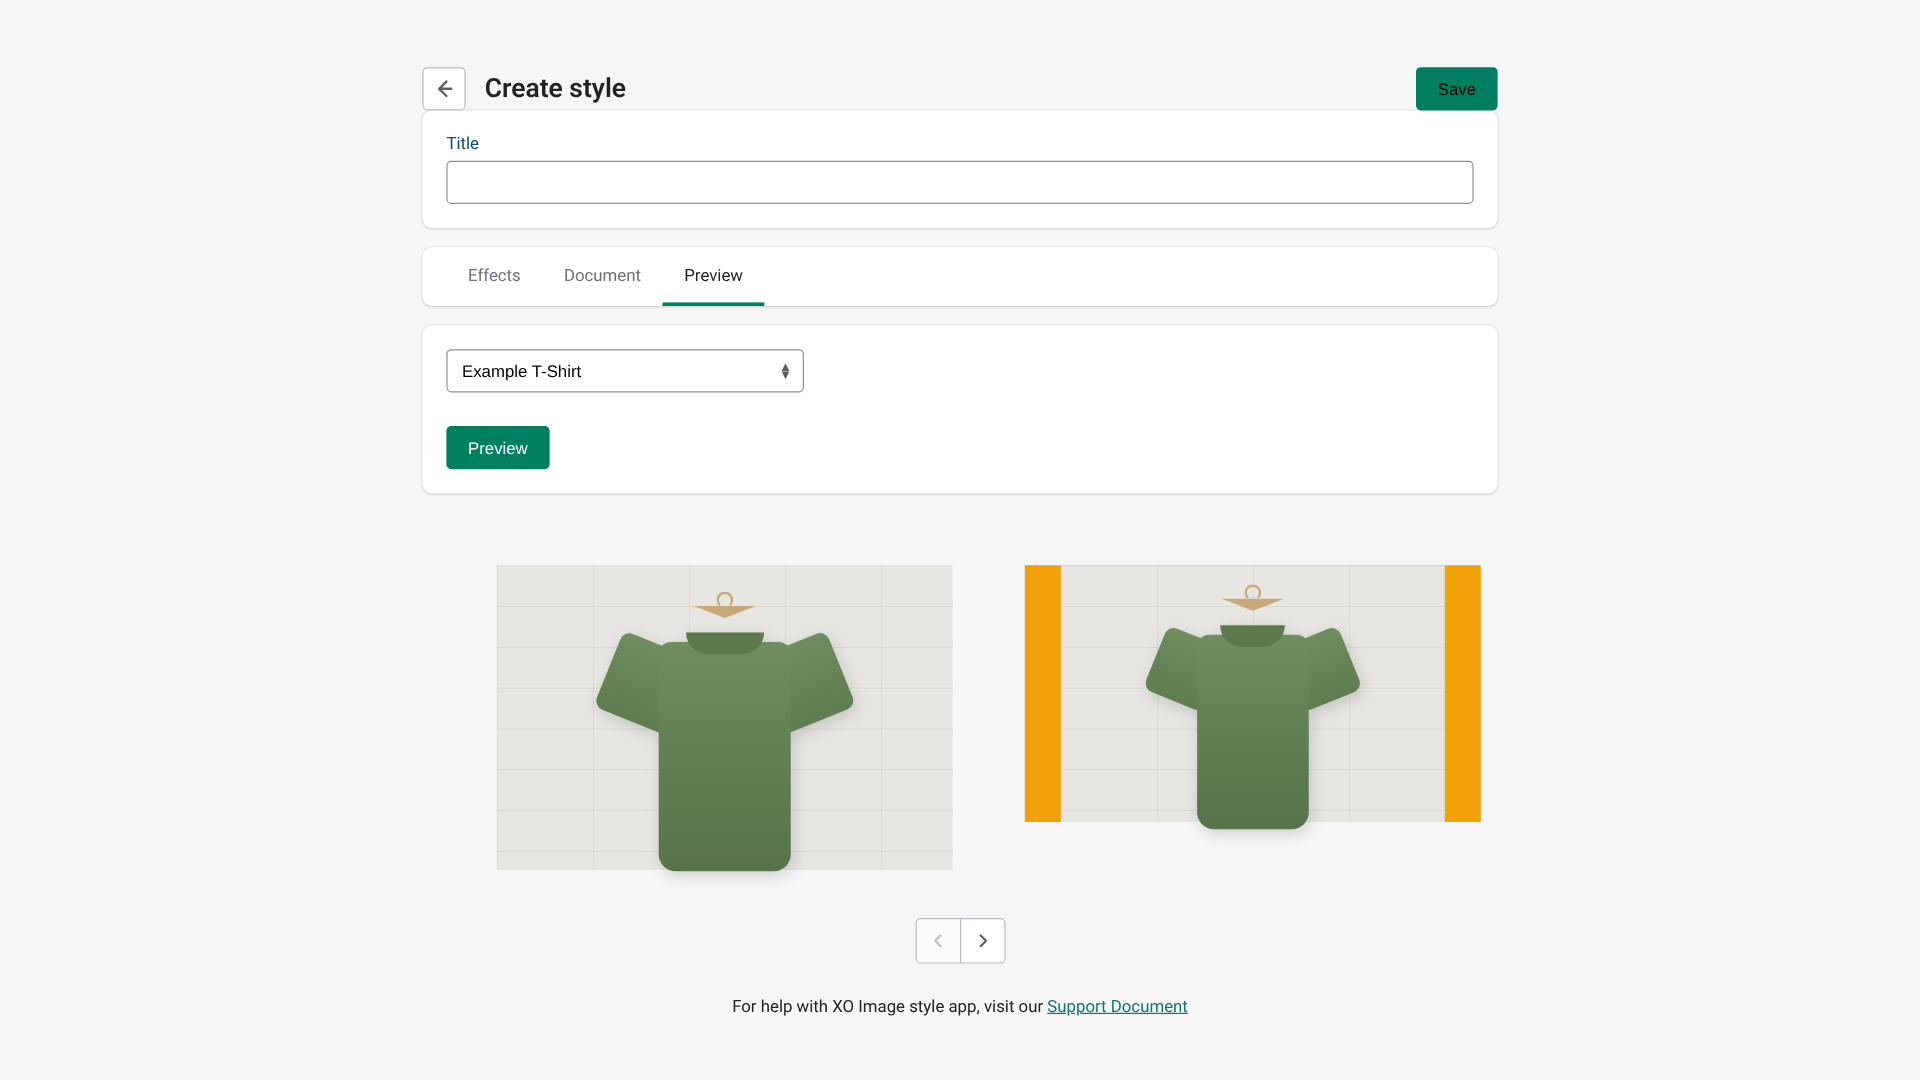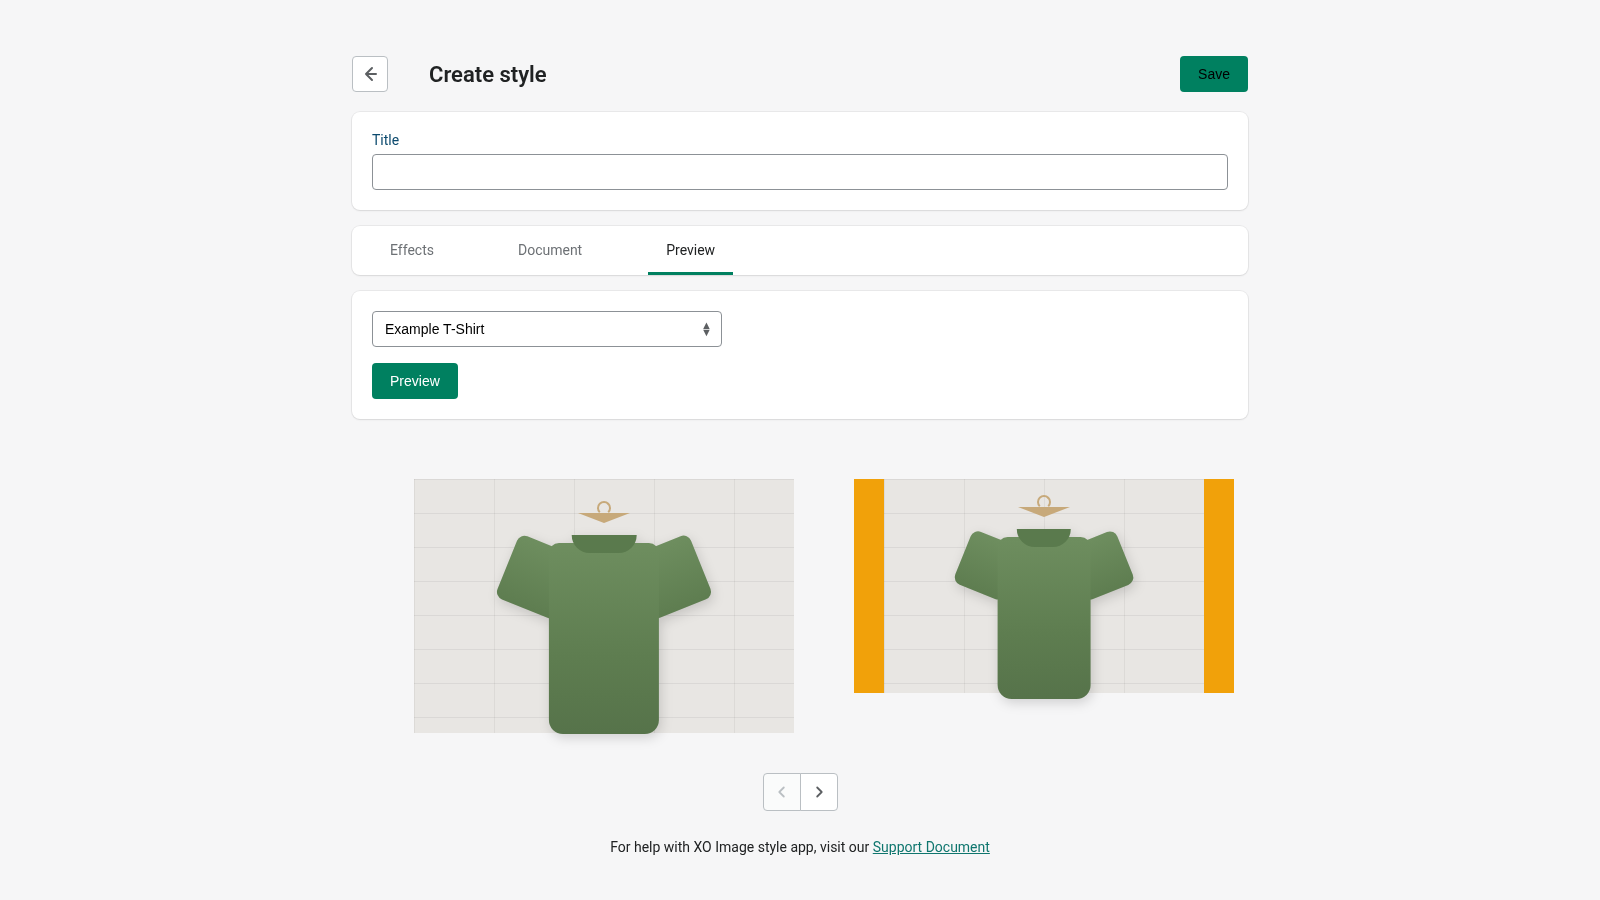--- a/index.html
+++ b/index.html
@@ -10,22 +10,20 @@
     font-size: 14px;
   }
   .page {
     width: 960px;
     margin: 0 auto;
     padding: 56px 32px 40px;
   }
   .header {
     display: flex;
     align-items: center;
-    margin-bottom: 20px;
-    gap: 25px;
   }
   .back-btn {
     width: 36px;
     height: 36px;
     border: 1px solid #babfc3;
     border-radius: 4px;
     background: #fff;
     display: flex;
     align-items: center;
     justify-content: center;
@@ -67,37 +65,36 @@
     width: 100%;
     height: 36px;
     border: 1px solid #8c9196;
     border-radius: 4px;
     padding: 0 12px;
     font-size: 14px;
   }
   .tabs {
     display: flex;
     padding: 0 20px;
-    gap: 48px;
   }
   .tab {
     padding: 16px 18px 14px;
     font-size: 14px;
     color: #6d7175;
     cursor: pointer;
     border-bottom: 3px solid transparent;
   }
   .tab.active {
     color: #202223;
     border-bottom-color: #008060;
   }
   .select-wrap {
     position: relative;
-    width: 350px;
-    margin-bottom: 16px;
+    width: 298px;
+    margin-bottom: 28px;
   }
   .select {
     width: 100%;
     height: 36px;
     border: 1px solid #8c9196;
     border-radius: 4px;
     padding: 0 34px 0 12px;
     font-size: 14px;
     background: #fff;
     appearance: none;

